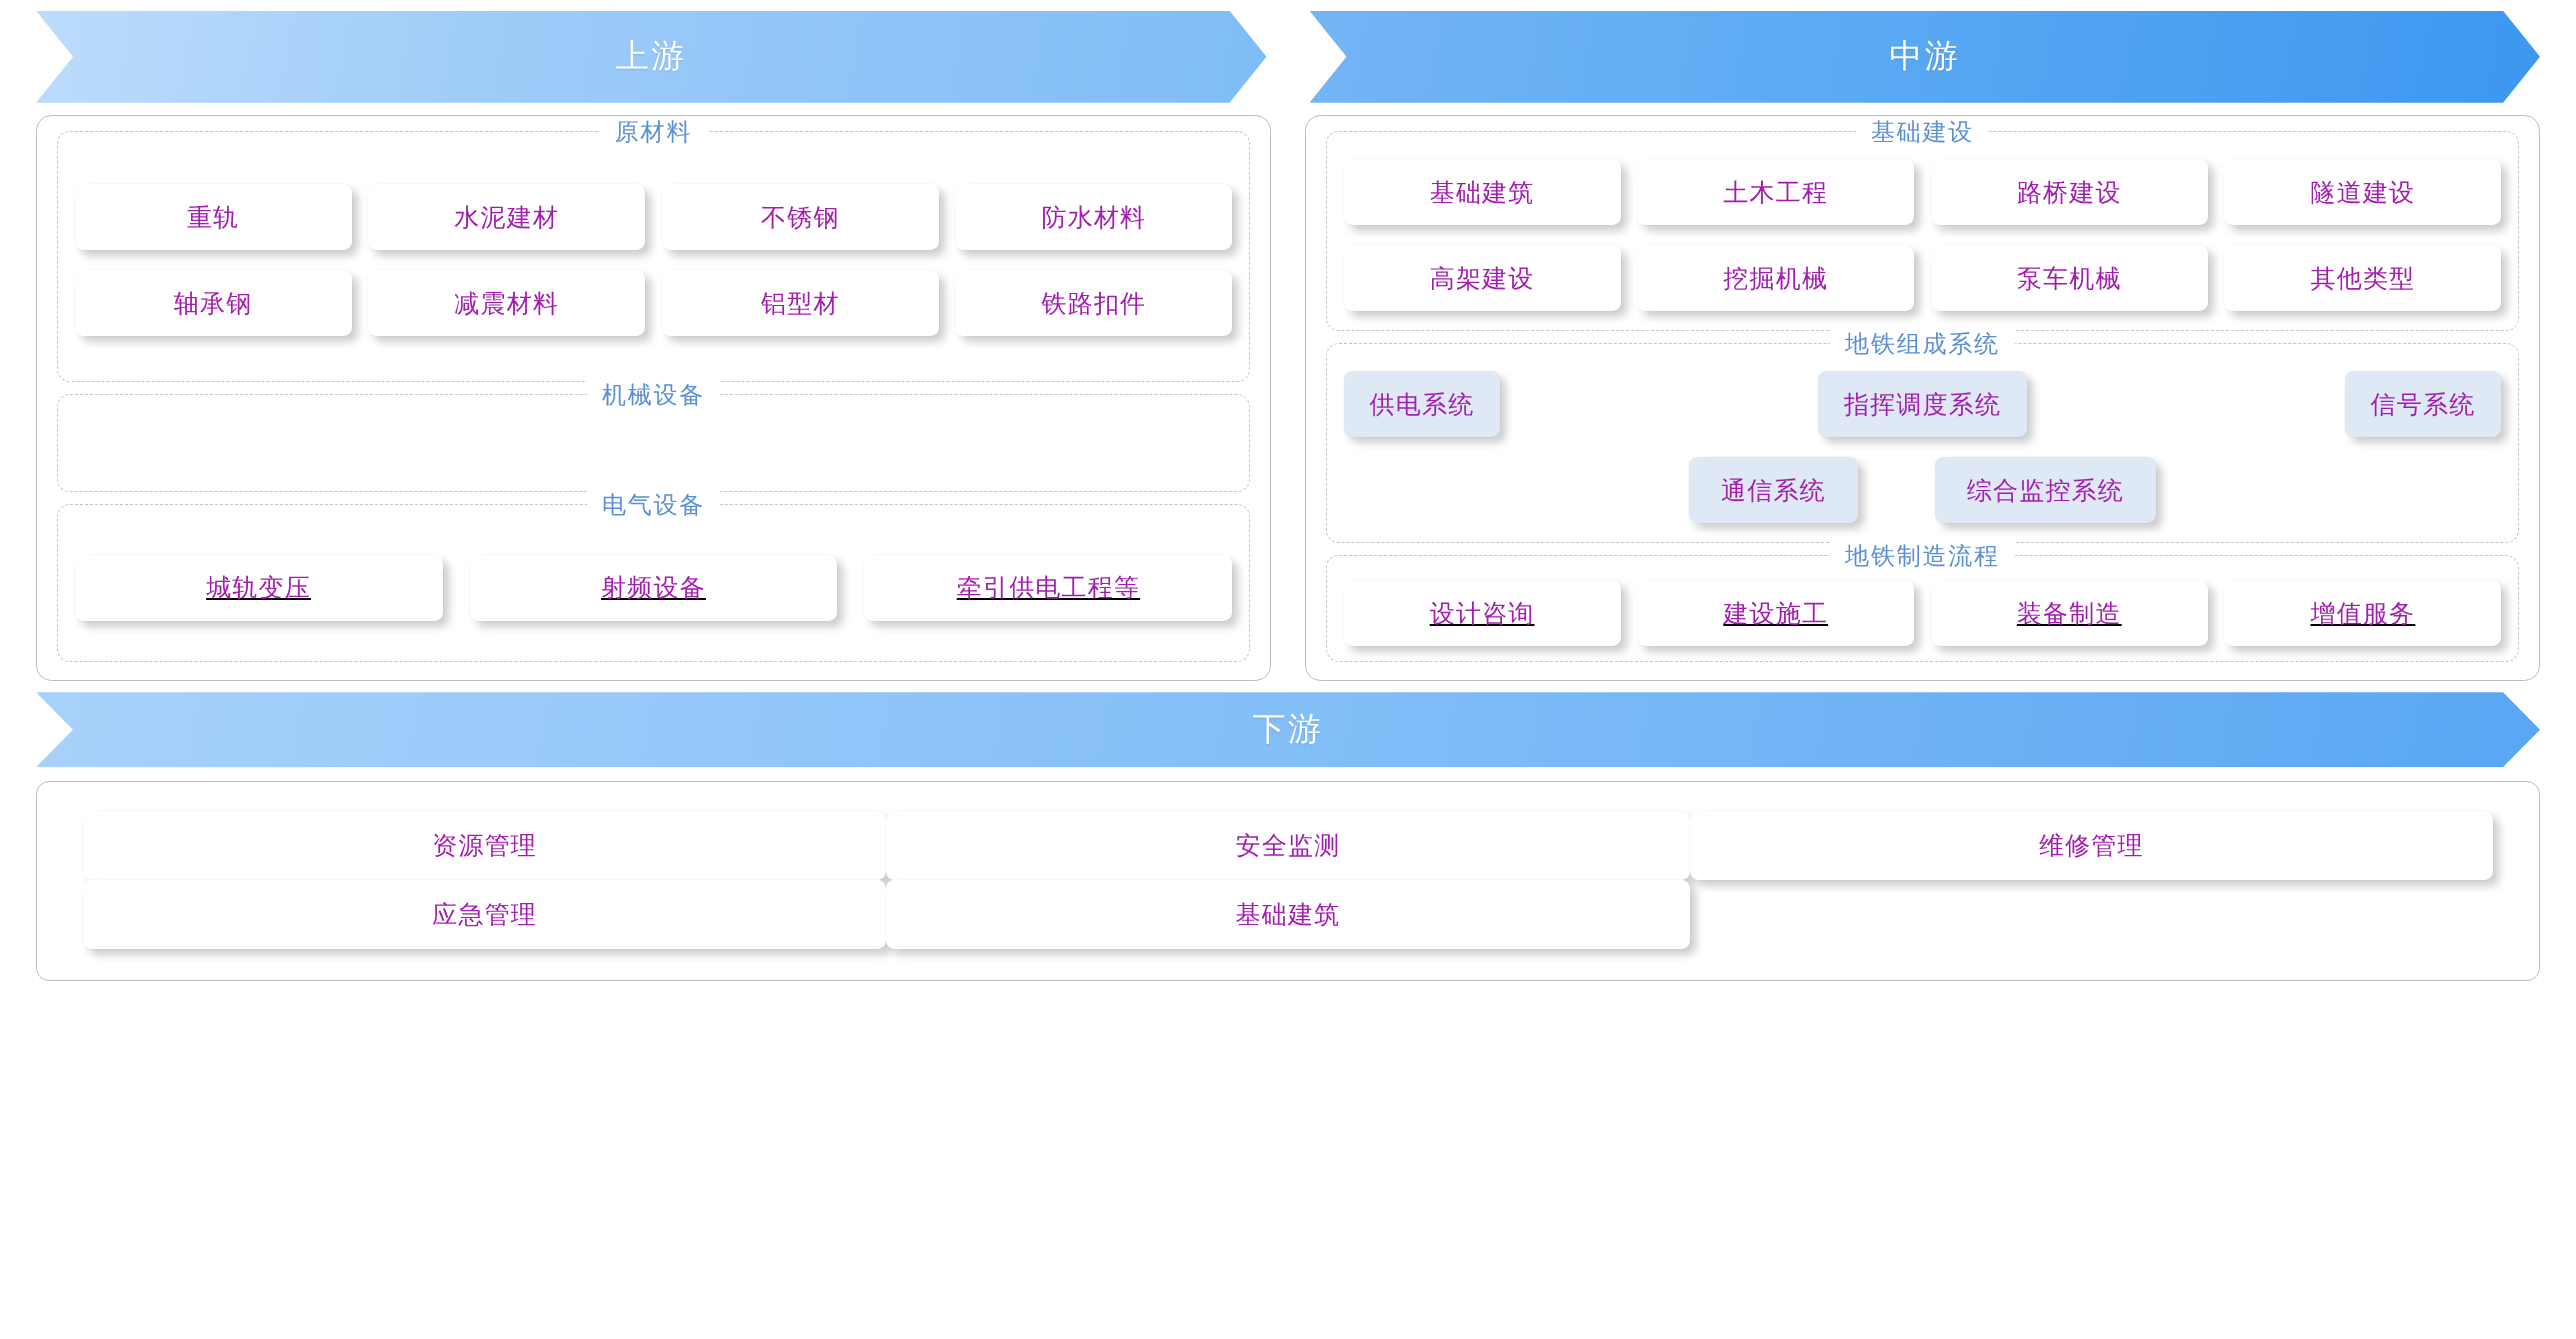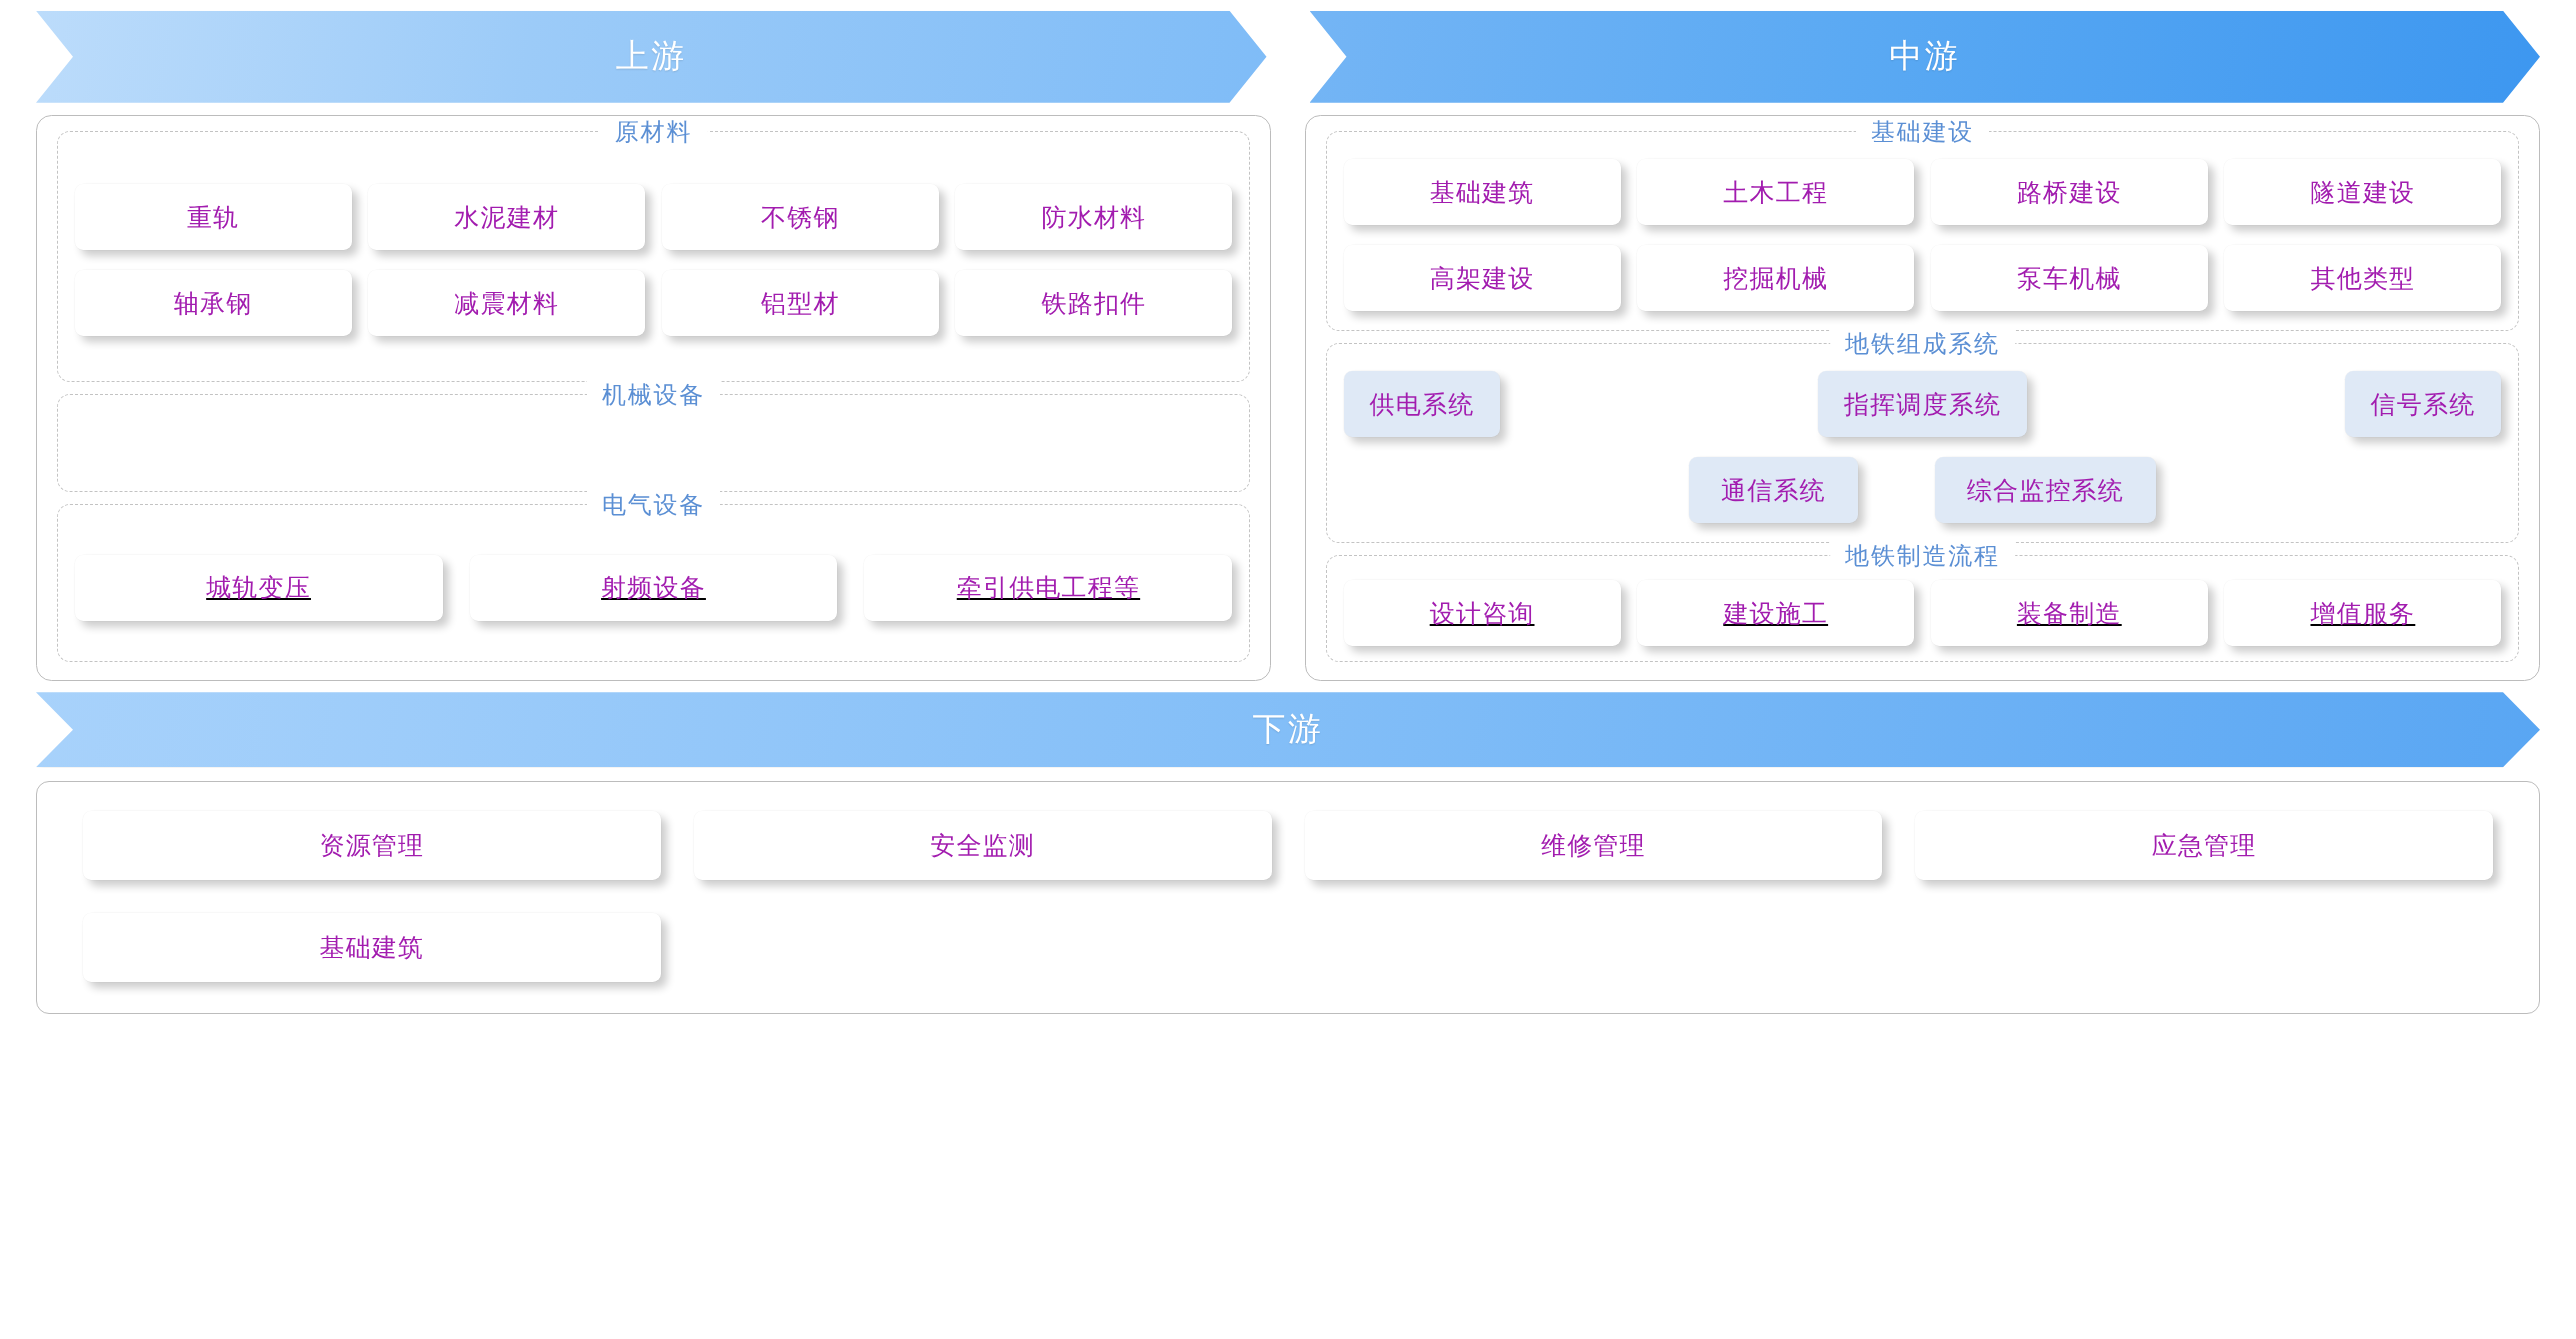--- a/index.html
+++ b/index.html
@@ -94,21 +94,21 @@
   .elec-grid .card { flex: 1 1 0; }
 
   
   .down-panel {
     margin: 14.2px 36px 0 36px;
     border: 1.8px solid #bcbcbc;
     border-radius: 13px;
     background: #ffffff;
     padding: 28.4px 46px 31px 46px;
   }
-  .down-grid { display: grid; grid-template-columns: repeat(4, 1fr); gap: 33px; }
+  .down-grid { display: grid; grid-template-columns: repeat(3, 1fr); }
   .down-grid .card { min-height: 69px; }
 </style>
 </head>
 <body>
 
 <div class="page">
 
   <div class="banner-row">
     <div class="banner banner-up">
       <span class="banner-label">上游</span>

